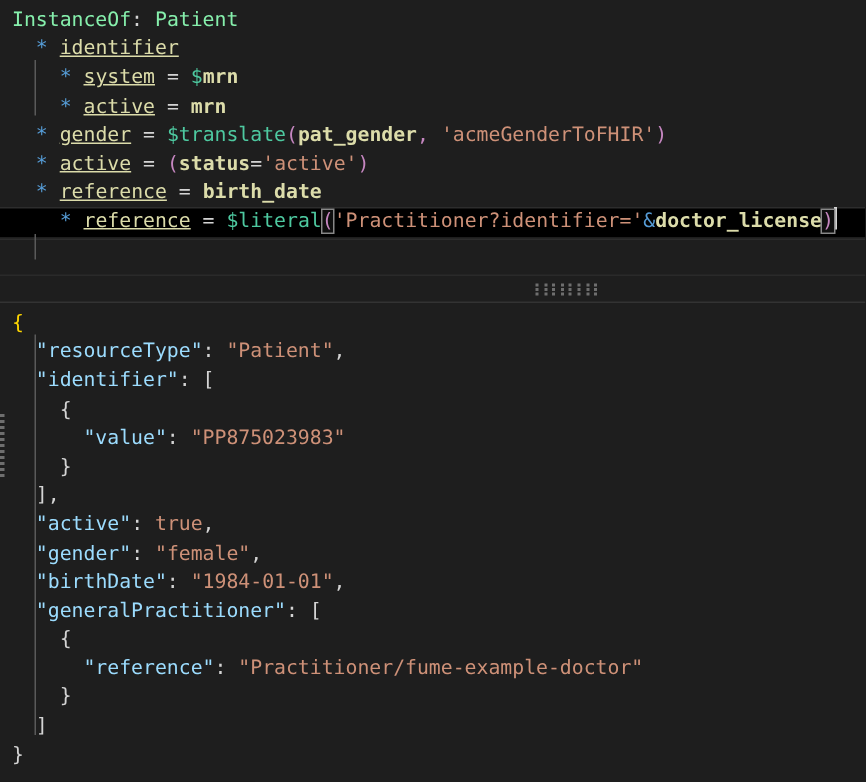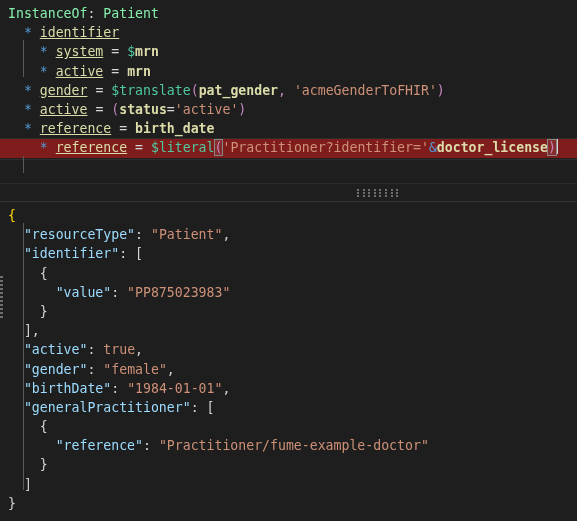--- a/index.html
+++ b/index.html
@@ -22,21 +22,21 @@
   
   .editor { position:relative; padding-top:4px; }
   .code-line {
     position:relative;
     height:19.2px; line-height:19.2px;
     font-size:13.2px;
     white-space:pre;
     color:#d4d4d4;
     padding-left:8px;
   }
-  .code-line.active { background:#7f1d1d; }
+  .code-line.active { background:#000000; }
   .code-line.active::before{
     content:""; position:absolute; left:0; top:0; width:577px; height:19.2px;
     border-top:1px solid #2d2d2d; border-bottom:1px solid #2d2d2d;
     pointer-events:none;
   }
   .code-line .txt { position:relative; z-index:2; }
 
   
   .iguide { position:absolute; width:1px; background:#5a5a5a; z-index:1; }
 

